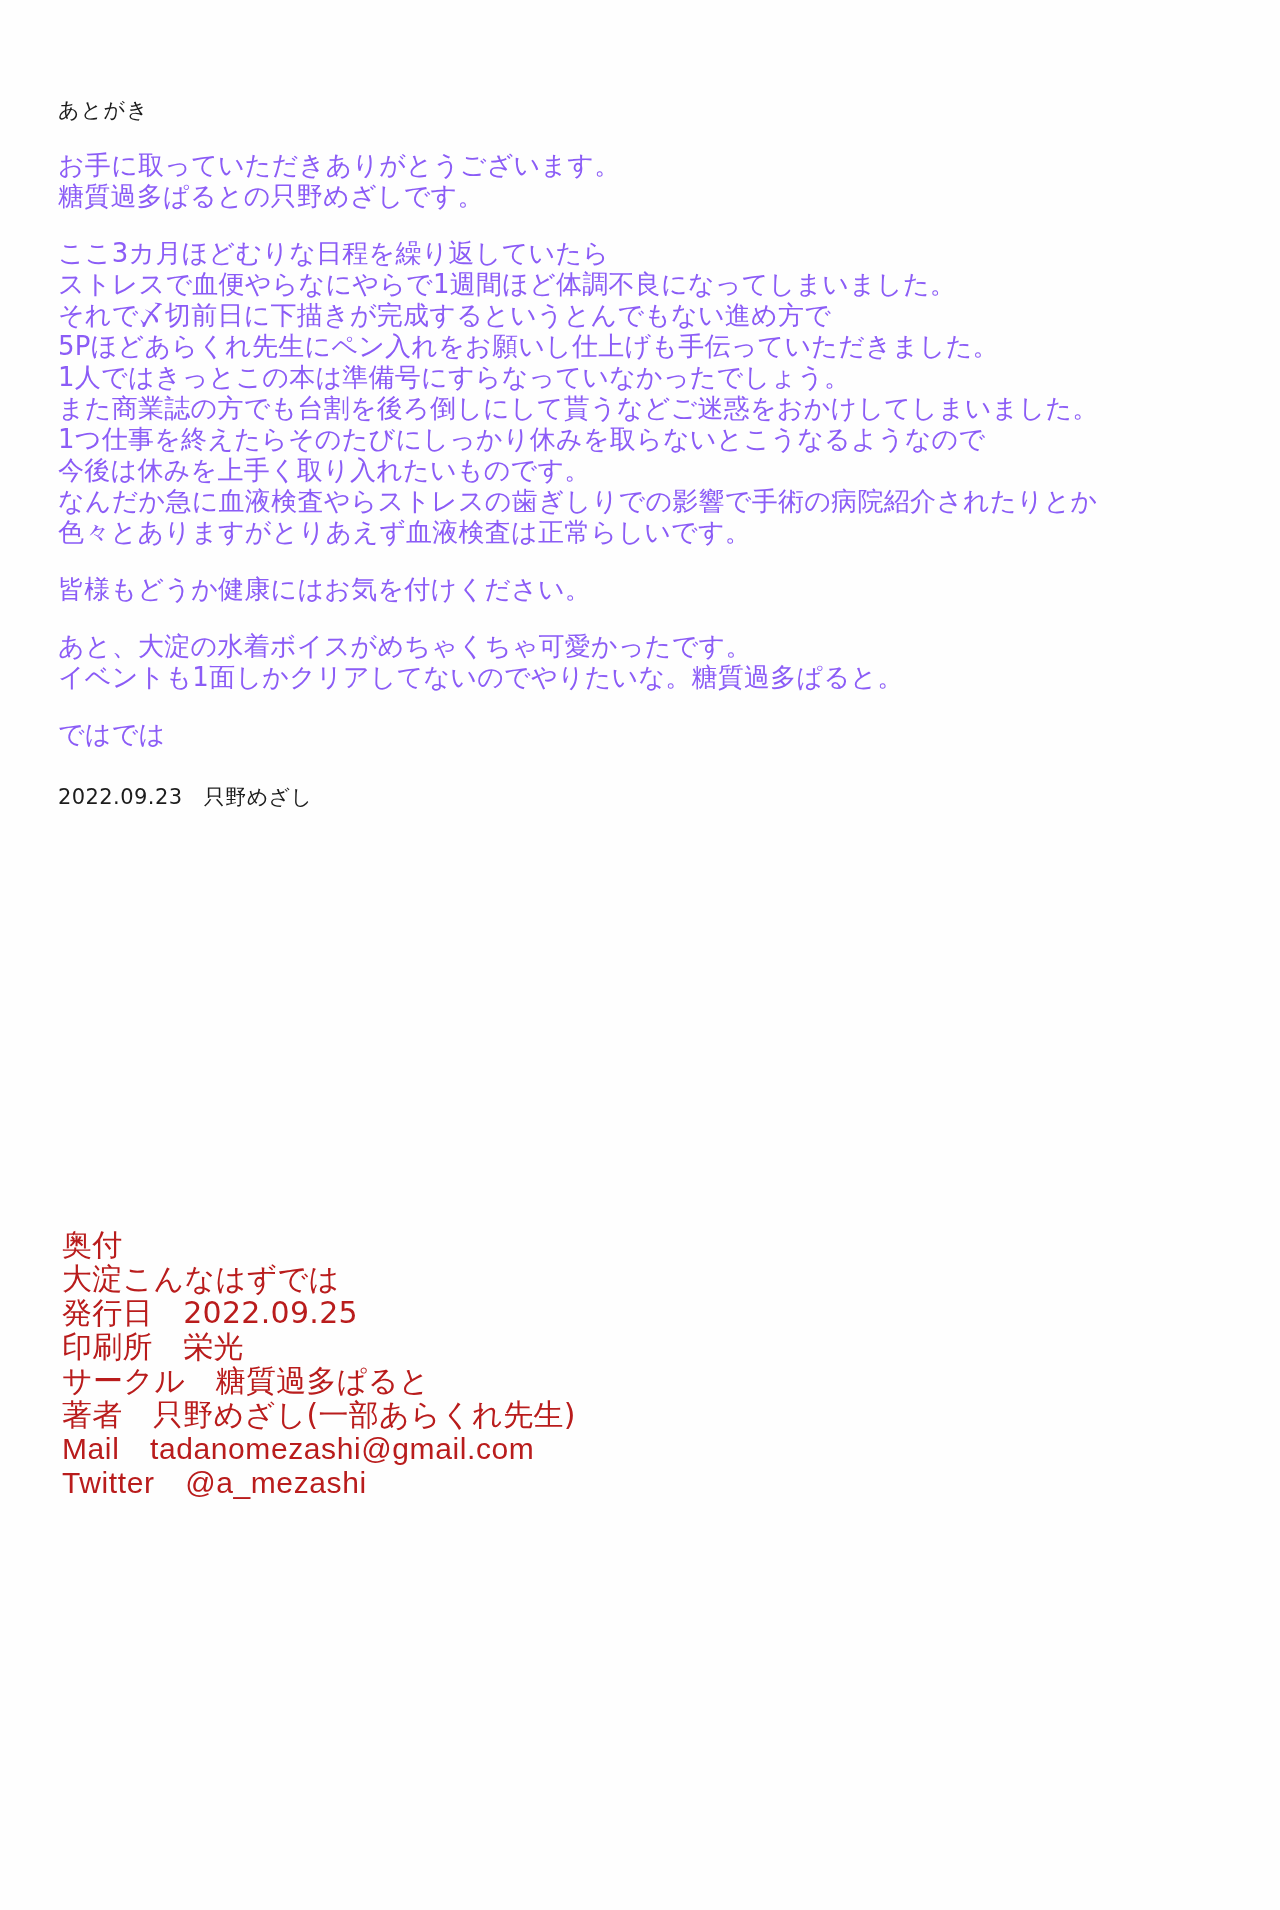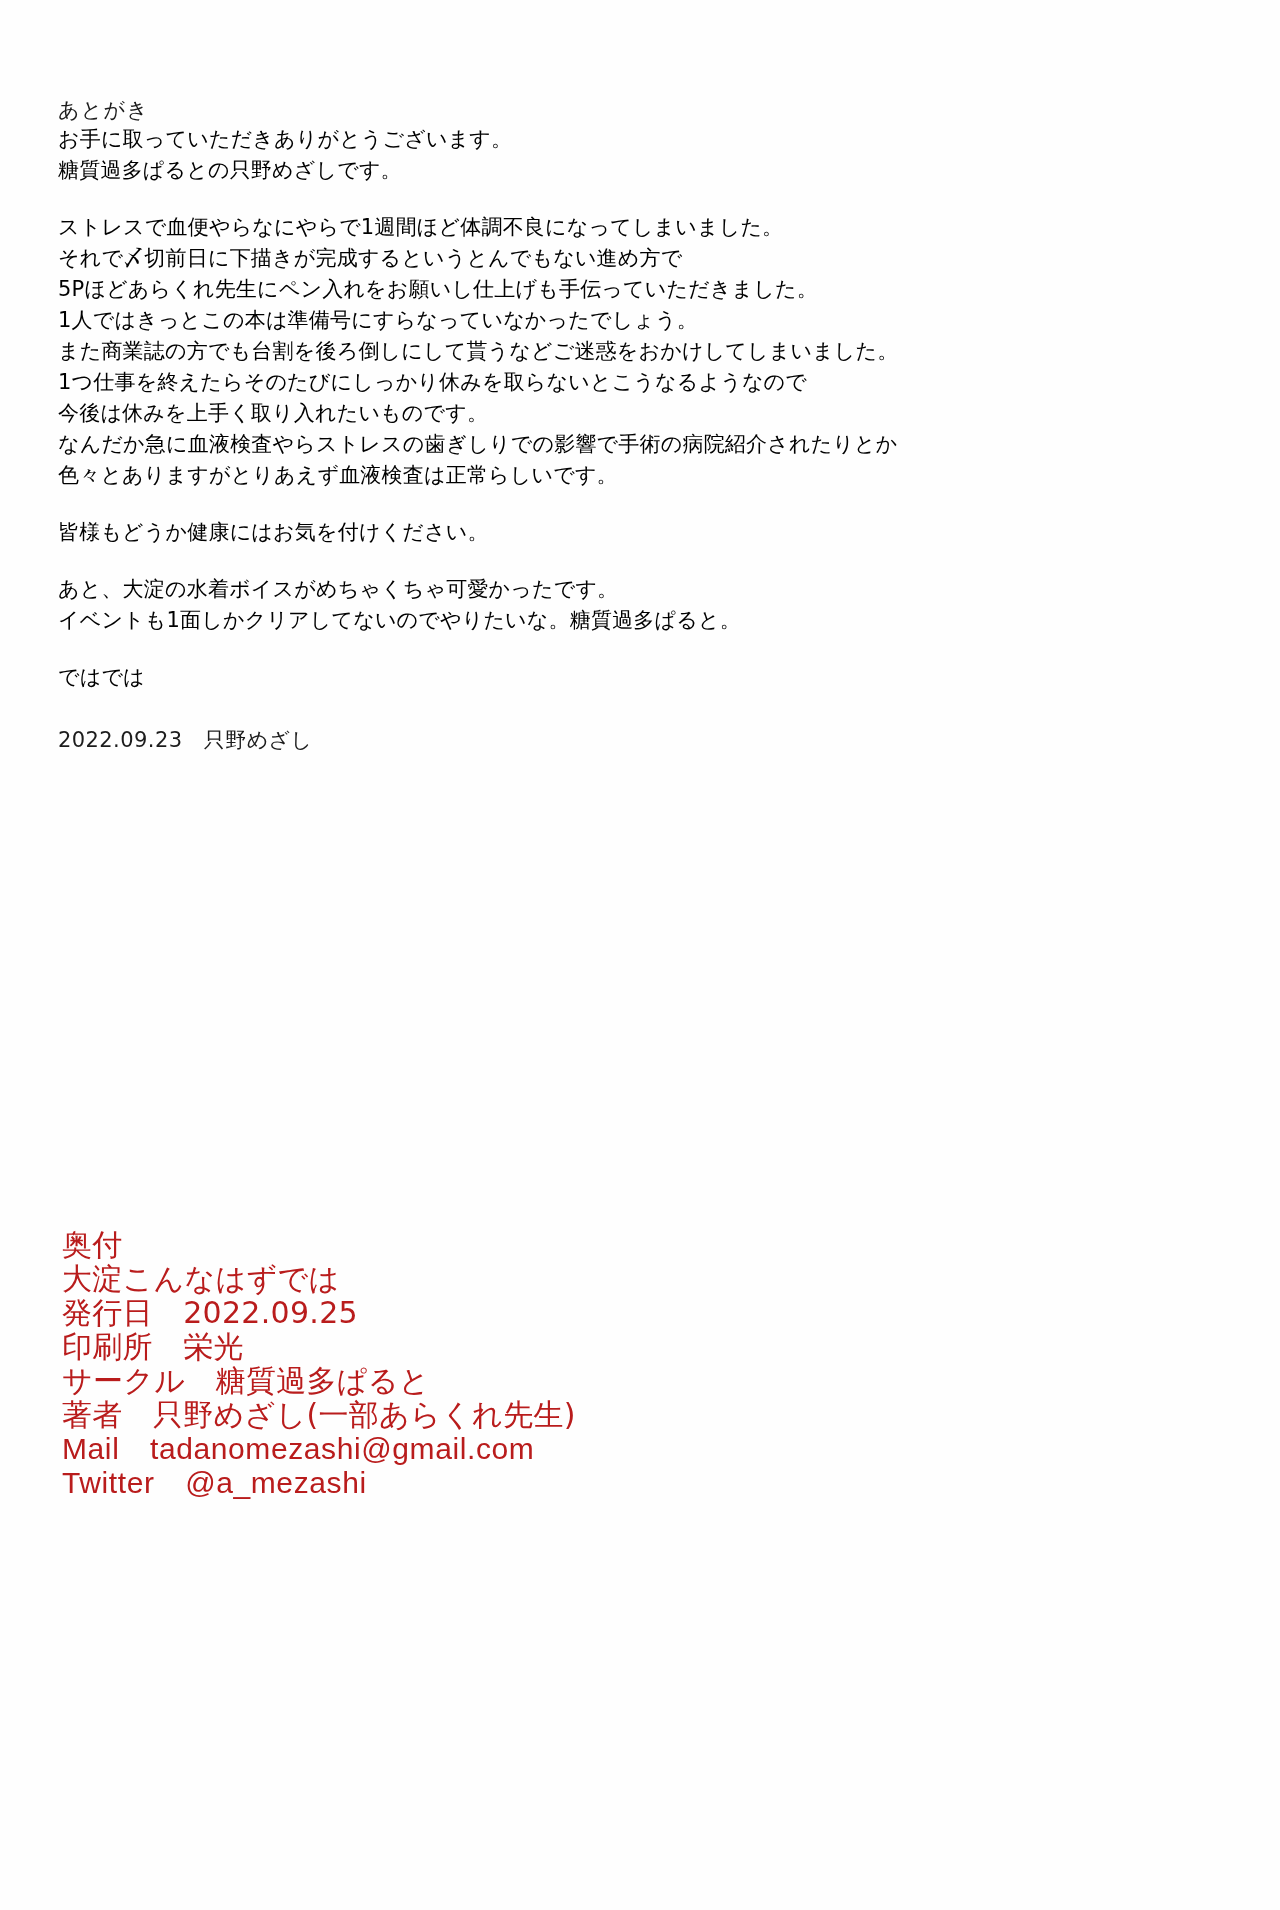--- a/index.html
+++ b/index.html
@@ -27,29 +27,30 @@
   .afterword {
     position: absolute;
     left: 58px;
     top: 96px;
     width: 1100px;
   }
   .afterword-title {
     font-size: 21px;
     letter-spacing: 0.06em;
     color: #1c1c1c;
+    margin-bottom: 26px;
   }
   .para {
     margin-bottom: 26px;
   }
   .para .line {
-    font-size: 21px;
+    font-size: 26px;
     line-height: 31px;
     letter-spacing: 0.01em;
-    color: #000000;
+    color: #8b5cf6;
     white-space: pre;
   }
   .sign {
     font-size: 21px;
     line-height: 31px;
     letter-spacing: 0.02em;
     color: #1c1c1c;
     white-space: pre;
     margin-top: 32px;
   }
@@ -80,20 +81,21 @@
 
   <div class="afterword">
     <div class="afterword-title">あとがき</div>
 
     <div class="para">
       <div class="line">お手に取っていただきありがとうございます。</div>
       <div class="line">糖質過多ぱるとの只野めざしです。</div>
     </div>
 
     <div class="para">
+      <div class="line">ここ3カ月ほどむりな日程を繰り返していたら</div>
       <div class="line">ストレスで血便やらなにやらで1週間ほど体調不良になってしまいました。</div>
       <div class="line">それで〆切前日に下描きが完成するというとんでもない進め方で</div>
       <div class="line">5Pほどあらくれ先生にペン入れをお願いし仕上げも手伝っていただきました。</div>
       <div class="line">1人ではきっとこの本は準備号にすらなっていなかったでしょう。</div>
       <div class="line">また商業誌の方でも台割を後ろ倒しにして貰うなどご迷惑をおかけしてしまいました。</div>
       <div class="line">1つ仕事を終えたらそのたびにしっかり休みを取らないとこうなるようなので</div>
       <div class="line">今後は休みを上手く取り入れたいものです。</div>
       <div class="line">なんだか急に血液検査やらストレスの歯ぎしりでの影響で手術の病院紹介されたりとか</div>
       <div class="line">色々とありますがとりあえず血液検査は正常らしいです。</div>
     </div>

